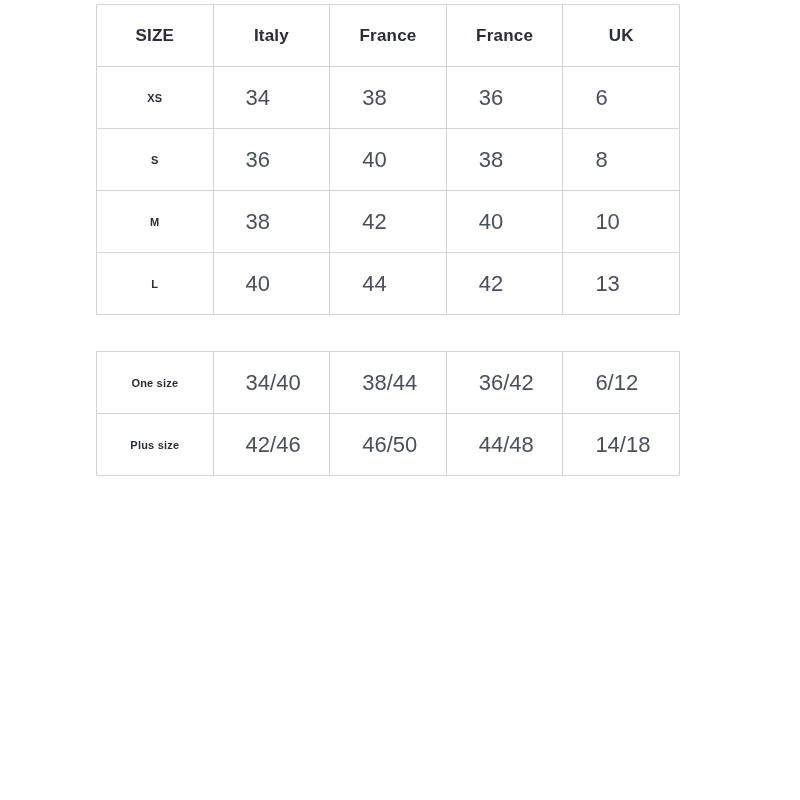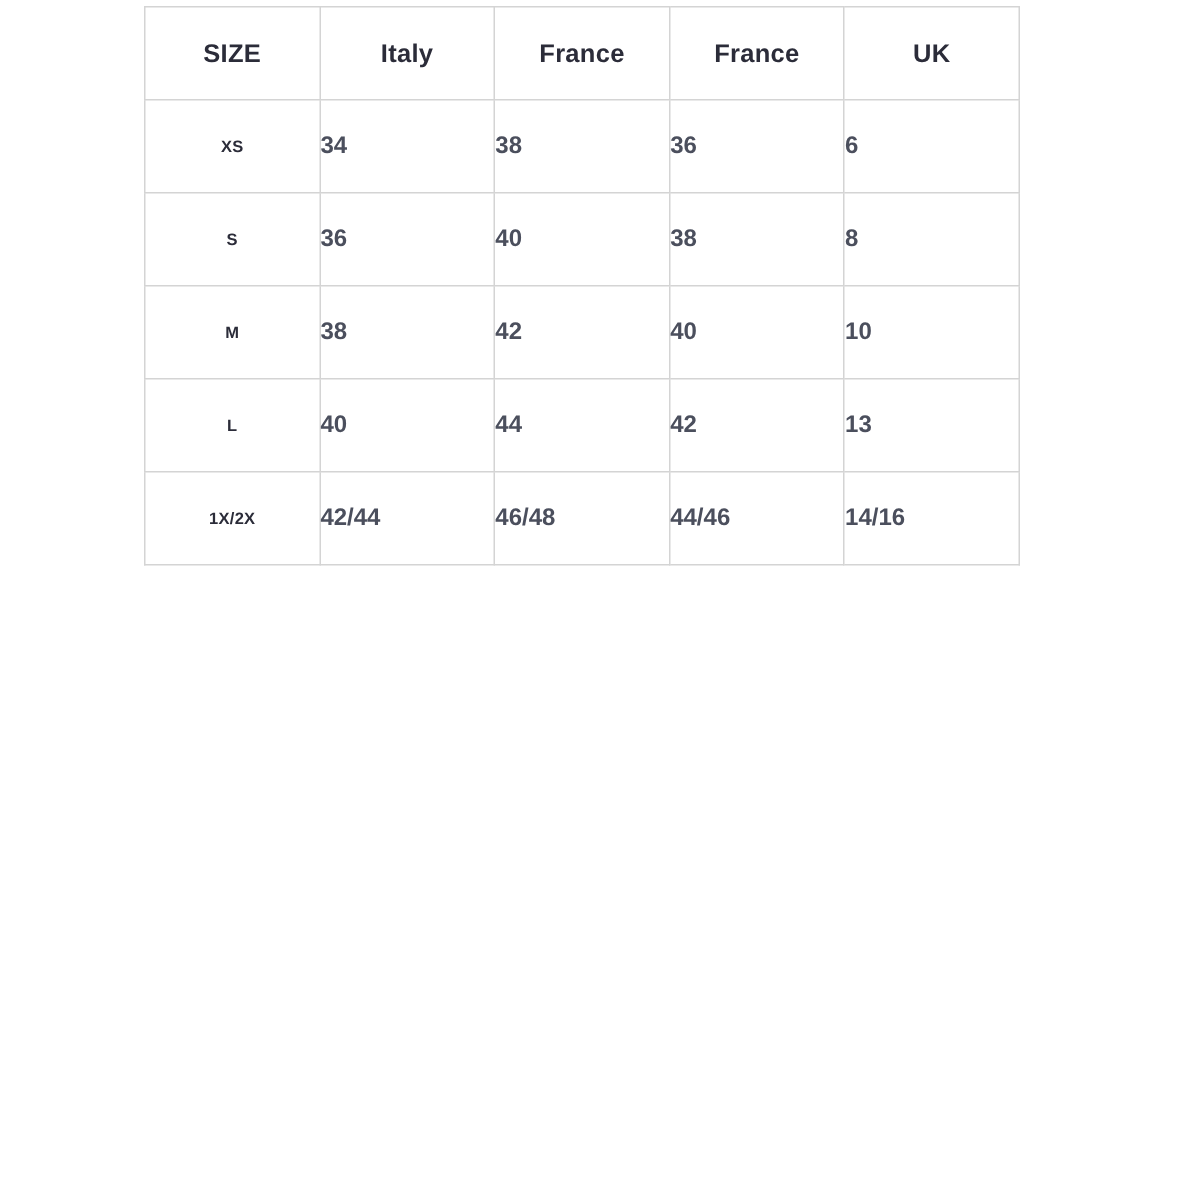--- a/index.html
+++ b/index.html
@@ -41,23 +41,24 @@
     color:var(--header-text);
     letter-spacing:0.2px;
   }
   .size-table tbody th{
     font-size:11px;
     font-weight:700;
     color:var(--header-text);
     letter-spacing:0.2px;
   }
   .size-table td{
-    font-size:16px;
-    font-weight:700;
+    font-size:22px;
+    font-weight:400;
     color:var(--cell-text);
+    padding-left:32px;
   }
   .second-table{
     margin-top:36px;
   }
 </style>
 </head>
 <body>
 
 <div class="tables-wrap">
 
@@ -93,24 +94,35 @@
           <td>40</td>
           <td>10</td>
         </tr>
         <tr>
           <th>L</th>
           <td>40</td>
           <td>44</td>
           <td>42</td>
           <td>13</td>
         </tr>
+      </tbody>
+  </table>
+
+  <table class="size-table second-table">
+    <tbody id="extra-body">
         <tr>
-          <th>1X/2X</th>
-          <td>42/44</td>
-          <td>46/48</td>
-          <td>44/46</td>
-          <td>14/16</td>
+          <th>One size</th>
+          <td>34/40</td>
+          <td>38/44</td>
+          <td>36/42</td>
+          <td>6/12</td>
+        </tr>
+        <tr>
+          <th>Plus size</th>
+          <td>42/46</td>
+          <td>46/50</td>
+          <td>44/48</td>
+          <td>14/18</td>
         </tr>
       </tbody>
   </table>
 
-
 </div>
 
 </body></html>

